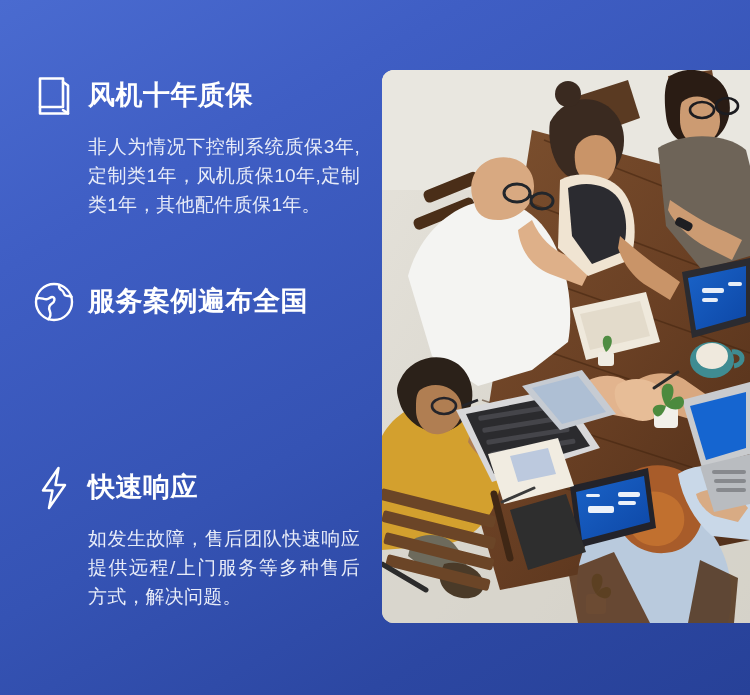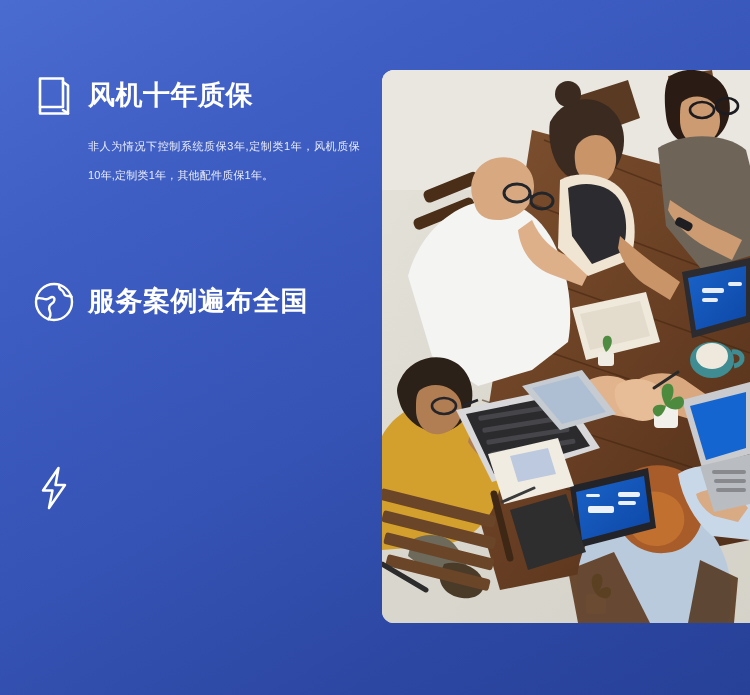--- a/index.html
+++ b/index.html
@@ -70,21 +70,21 @@
     font-size: 27px;
     font-weight: bold;
     letter-spacing: 0.5px;
     white-space: nowrap;
   }
 
   .feature-body {
     margin: 12px 0 0 88px;
     width: 272px;
     color: #e8ecf8;
-    font-size: 11px;
+    font-size: 19px;
     line-height: 29px;
     letter-spacing: 0.2px;
     text-align: justify;
     text-justify: inter-character;
   }
 
   
   .photo-wrap {
     position: absolute;
     left: 382px;
@@ -138,21 +138,23 @@
       </div>
     </div>
 
     <div class="feature feature-3">
       <div class="feature-head">
         <span class="feature-icon">
           <svg width="32" height="44" viewBox="0 0 32 44" fill="none">
             <path d="M20.5 2 L5 24.5 H14.5 L11 42 L27 19 H17.5 Z" stroke="#ffffff" stroke-width="2.5" stroke-linejoin="round" stroke-linecap="round" fill="none"></path>
           </svg>
         </span>
+        <div class="feature-title">快速响应</div>
       </div>
+      <div class="feature-body">如发生故障，售后团队快速响应提供远程/上门服务等多种售后方式，解决问题。</div>
     </div>
 
   </div>
 
   <div class="photo-wrap">
     <div class="photo">
       <svg width="368" height="553" viewBox="0 0 368 553">
         <defs>
           <linearGradient id="floorG" x1="0" y1="0" x2="1" y2="1">
             <stop offset="0" stop-color="#e6e3db"></stop>

